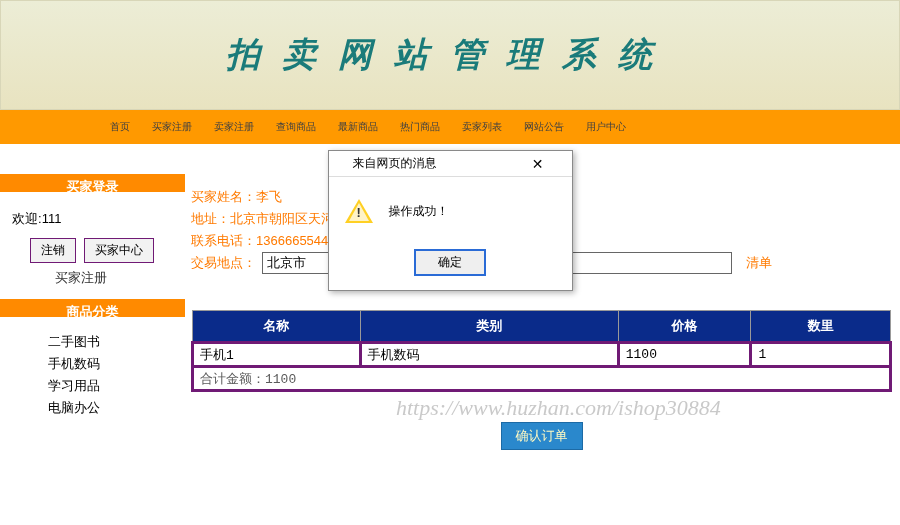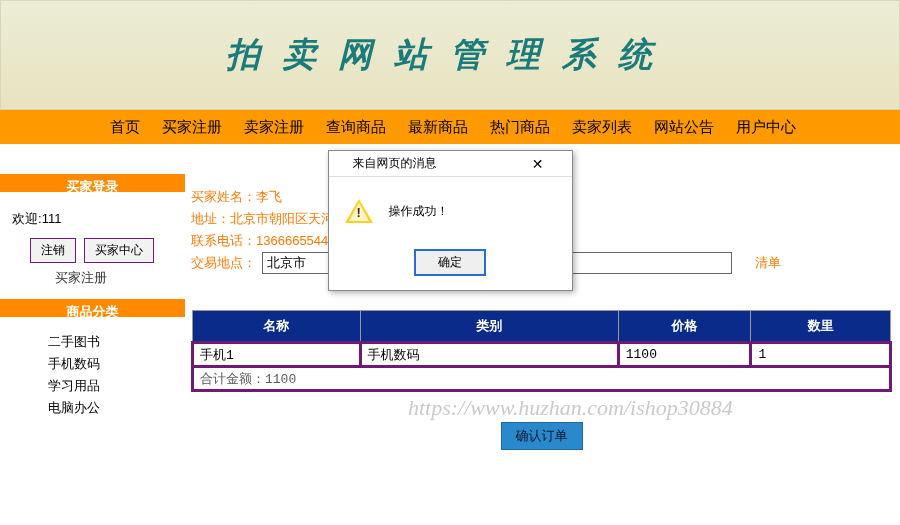--- a/index.html
+++ b/index.html
@@ -30,23 +30,23 @@
   }
   .nav {
     height: 34px;
     background: #ff9900;
     display: flex;
     align-items: center;
     gap: 22px;
     padding-left: 110px;
   }
   .nav a {
-    color: #000000;
+    color: #404040;
     text-decoration: none;
-    font-size: 15px;
+    font-size: 10px;
     cursor: pointer;
   }
   .wrap {
     display: flex;
   }
   .sidebar {
     width: 185px;
     flex-shrink: 0;
     display: flex;
     flex-direction: column;
@@ -80,39 +80,39 @@
   .info-row {
     color: #ff7a00; font-size: 13px; line-height: 22px;
   }
   .info-row .lbl { color: #ff7a00; }
   .trade-row { display: flex; align-items: center; gap: 6px; }
   .trade-input {
     width: 470px; height: 22px; border: 1px solid #666; padding: 0 4px;
     font-size: 13px;
   }
   .trade-input::selection { background: #2a6bd6; color: #fff; }
-  .clear-link { color: #ff7a00; margin-left: 17px; cursor: pointer; }
+  .clear-link { color: #ff7a00; margin-left: 8px; cursor: pointer; }
   .tbl {
     width: 100%; border-collapse: collapse; margin-top: 36px;
   }
   .tbl th {
     background: #0a2b8a; color: #fff; font-weight: bold; font-size: 13px;
     height: 32px; border: 1px solid #999;
   }
   .tbl td {
     border: 3px solid #701a75; height: 24px; padding: 0 6px; font-size: 13px; font-family: Liberation Mono, monospace;
   }
   .sum-row td { color: #5a5a5a; }
   .confirm-wrap { text-align: center; margin-top: 30px; }
   .confirm-btn {
-    background: #2a88cc; color: #0f172a; border: 1px solid #1c6aa5;
+    background: #2a88cc; color: #fef9c3; border: 1px solid #1c6aa5;
     padding: 4px 14px; cursor: pointer; font-family: inherit; font-size: 13px;
   }
   .watermark {
-    position: absolute; left: 408px; top: 395px; color: rgba(100,100,100,0.35);
+    position: absolute; left: 396px; top: 395px; color: rgba(100,100,100,0.35);
     font-size: 22px; font-style: italic; font-family: serif; pointer-events: none;
   }
   
   .overlay {
     position: absolute; left: 0; top: 0; width: 900px; height: 525px;
     display: flex; justify-content: center; align-items: flex-start;
   }
   .dialog {
     width: 245px; margin-top: 150px; background: #fff;
     border: 1px solid #8a8a8a; box-shadow: 2px 2px 6px rgba(0,0,0,0.3);

